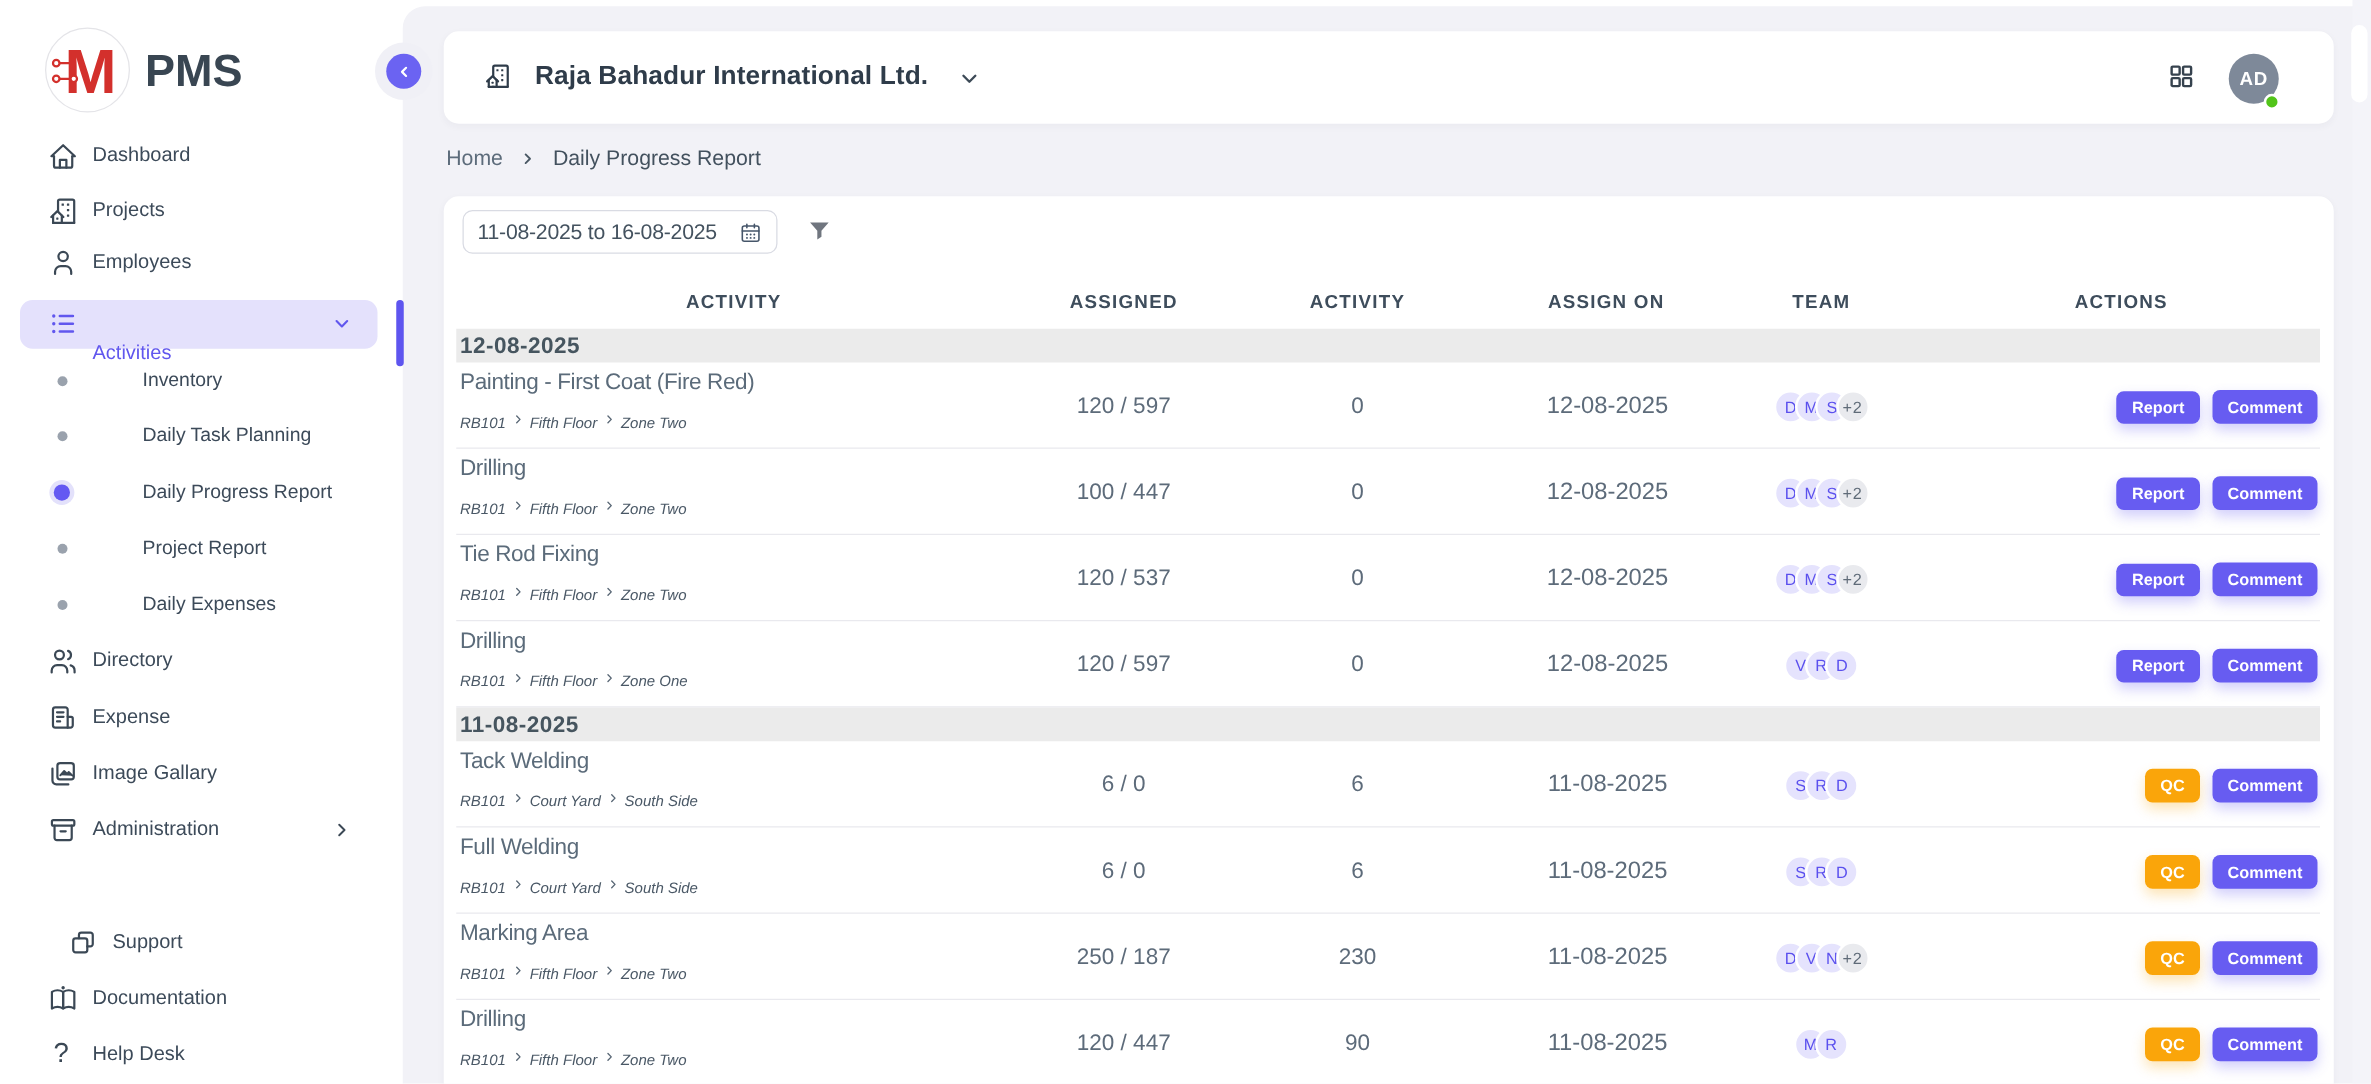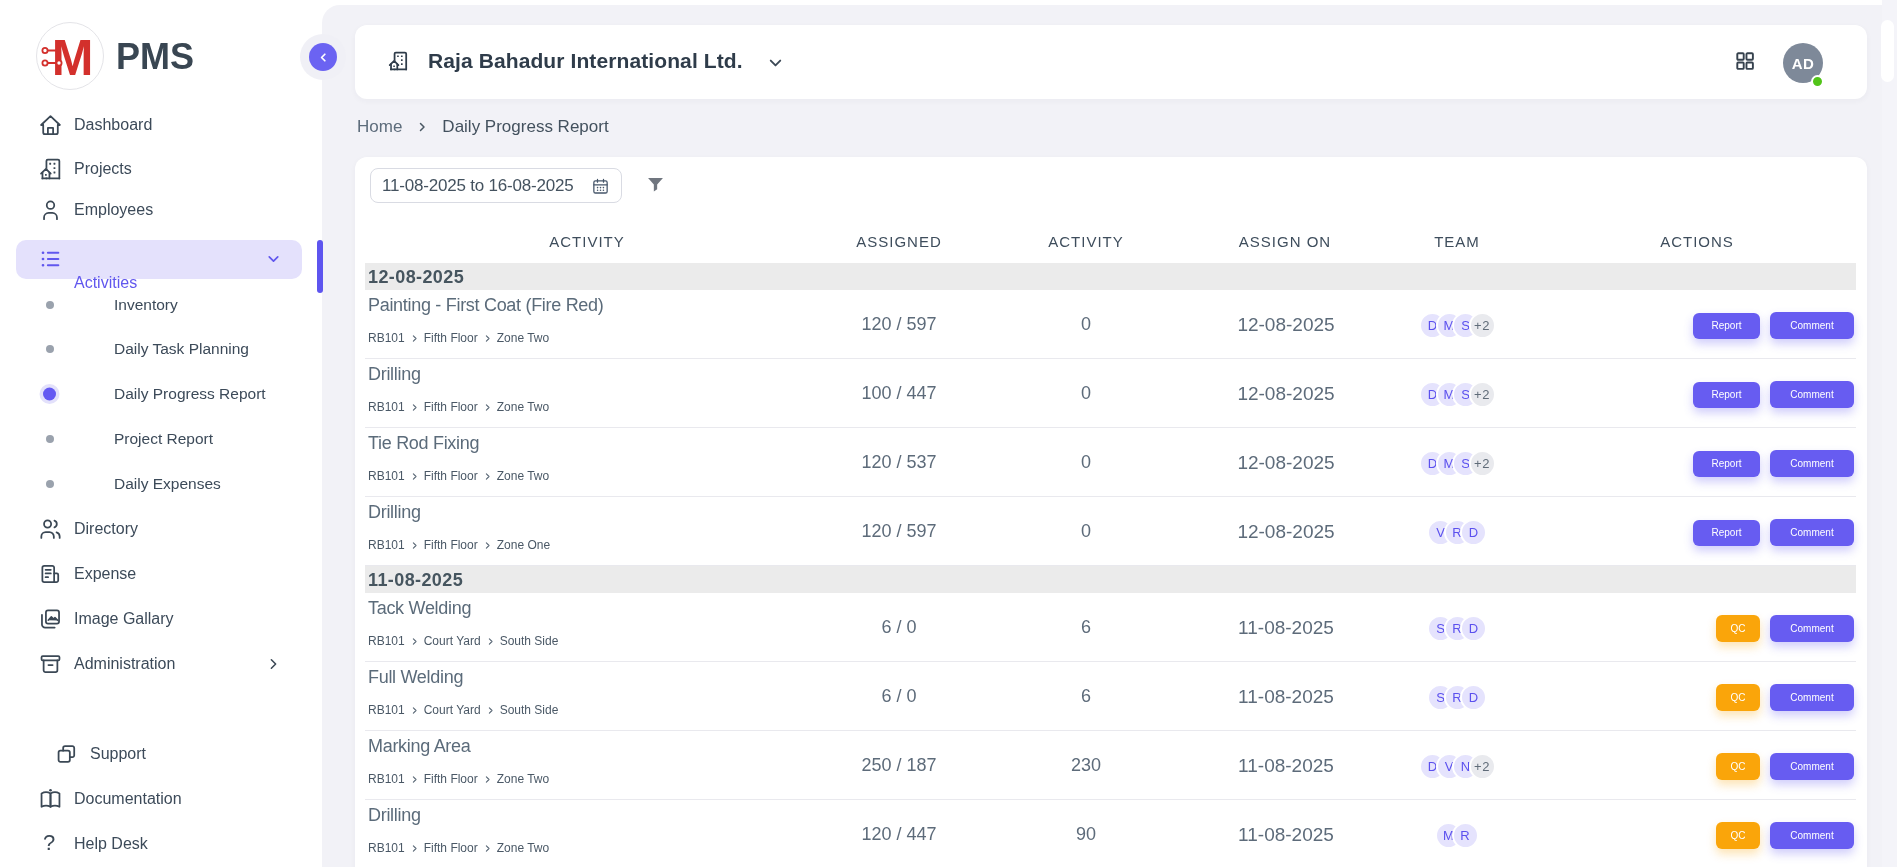--- a/index.html
+++ b/index.html
@@ -33,34 +33,34 @@
 
 .crumbbar { position:absolute; left:357px; top:116px; height:22px; display:flex; align-items:center; z-index:2; }
 .crumbbar .c1 { font-size:17px; color:#5d6c7b; }
 .crumbbar .c2 { font-size:17px; color:#43515e; }
 .crumbbar svg { margin:0 14px; }
 
 .table-card { position:absolute; left:355px; top:157px; width:1512px; height:723px; background:#fff; border-radius:12px; box-shadow:0 2px 6px rgba(40,40,80,.04); z-index:2; }
 .datebox { position:absolute; left:15px; top:11px; width:252px; height:35px; border:1px solid #d9dbe3; border-radius:8px; }
 .datebox .dtx { position:absolute; left:11px; top:50%; transform:translateY(-50%); font-size:17px; letter-spacing:-0.2px; color:#44525f; white-space:nowrap; }
 .funnel { position:absolute; left:290px; top:17px; }
-.th { position:absolute; top:76px; transform:translateX(-50%); font-size:15px; font-weight:400; color:#3e4d5c; letter-spacing:1px; white-space:nowrap; }
+.th { position:absolute; top:76px; transform:translateX(-50%); font-size:15px; font-weight:700; color:#3e4d5c; letter-spacing:1px; white-space:nowrap; }
 .band { position:absolute; left:10px; width:1491px; height:27px; background:#ebebeb; }
 .band span { position:absolute; left:3px; top:50%; transform:translateY(-50%); font-size:18px; font-weight:700; color:#46555f; letter-spacing:0.4px; }
 .row { position:absolute; left:10px; width:1491px; height:69px; border-bottom:1px solid #e9e9ee; }
 .row .title { position:absolute; left:3px; top:5px; font-size:18px; letter-spacing:-0.3px; color:#5b6b7a; white-space:nowrap; }
-.row .crumb { position:absolute; left:3px; top:41px; font-size:12px; color:#4a5866; display:flex; align-items:center; white-space:nowrap; }
+.row .crumb { position:absolute; left:3px; top:41px; font-size:12px; color:#4a5866; display:flex; align-items:flex-start; white-space:nowrap;font-style:italic; }
 .row .crumb svg { margin:0 5px; }
 .row .num { position:absolute; top:24px; transform:translateX(-50%); font-size:18px; color:#5d6b7a; white-space:nowrap; }
 .team { position:absolute; top:22px; display:flex; }
 .av { width:27px; height:27px; border-radius:50%; border:2px solid #fff; background:#e5e3fd; color:#5b50ee; font-size:13px; font-weight:400; display:flex; align-items:center; justify-content:center; flex:none; }
 .av.gray { background:#e9eaee; color:#5f6b78; font-size:13px; letter-spacing:0.5px; }
 .av + .av { margin-left:-10.5px; }
 .btns { position:absolute; right:2px; top:22px; height:27px; display:flex; gap:10px; align-items:center; }
-.btn { height:27px; border-radius:6px; background:#675cf1; color:#fff; font-size:10px; font-weight:400; display:flex; align-items:center; justify-content:center; box-shadow:0 5px 10px rgba(103,92,241,.30); }
+.btn { height:27px; border-radius:6px; background:#675cf1; color:#fff; font-size:13px; font-weight:700; display:flex; align-items:center; justify-content:center; box-shadow:0 5px 10px rgba(103,92,241,.30); }
 .btn.report { width:67px; height:26px; }
 .btn.comment { width:84px; }
 .btn.qc { width:44px; background:#faa50a; box-shadow:0 5px 10px rgba(250,165,10,.30); }
 .scroll-track { position:absolute; left:1882px; top:0; width:15px; height:867px; background:#f4f4f9; z-index:5; }
 .scroll-thumb { position:absolute; left:1881px; top:20px; width:13px; height:62px; background:#fff; border-radius:7px; z-index:6; }
 
 .num.dt { font-size:19px; }
 
 </style>
 </head>

